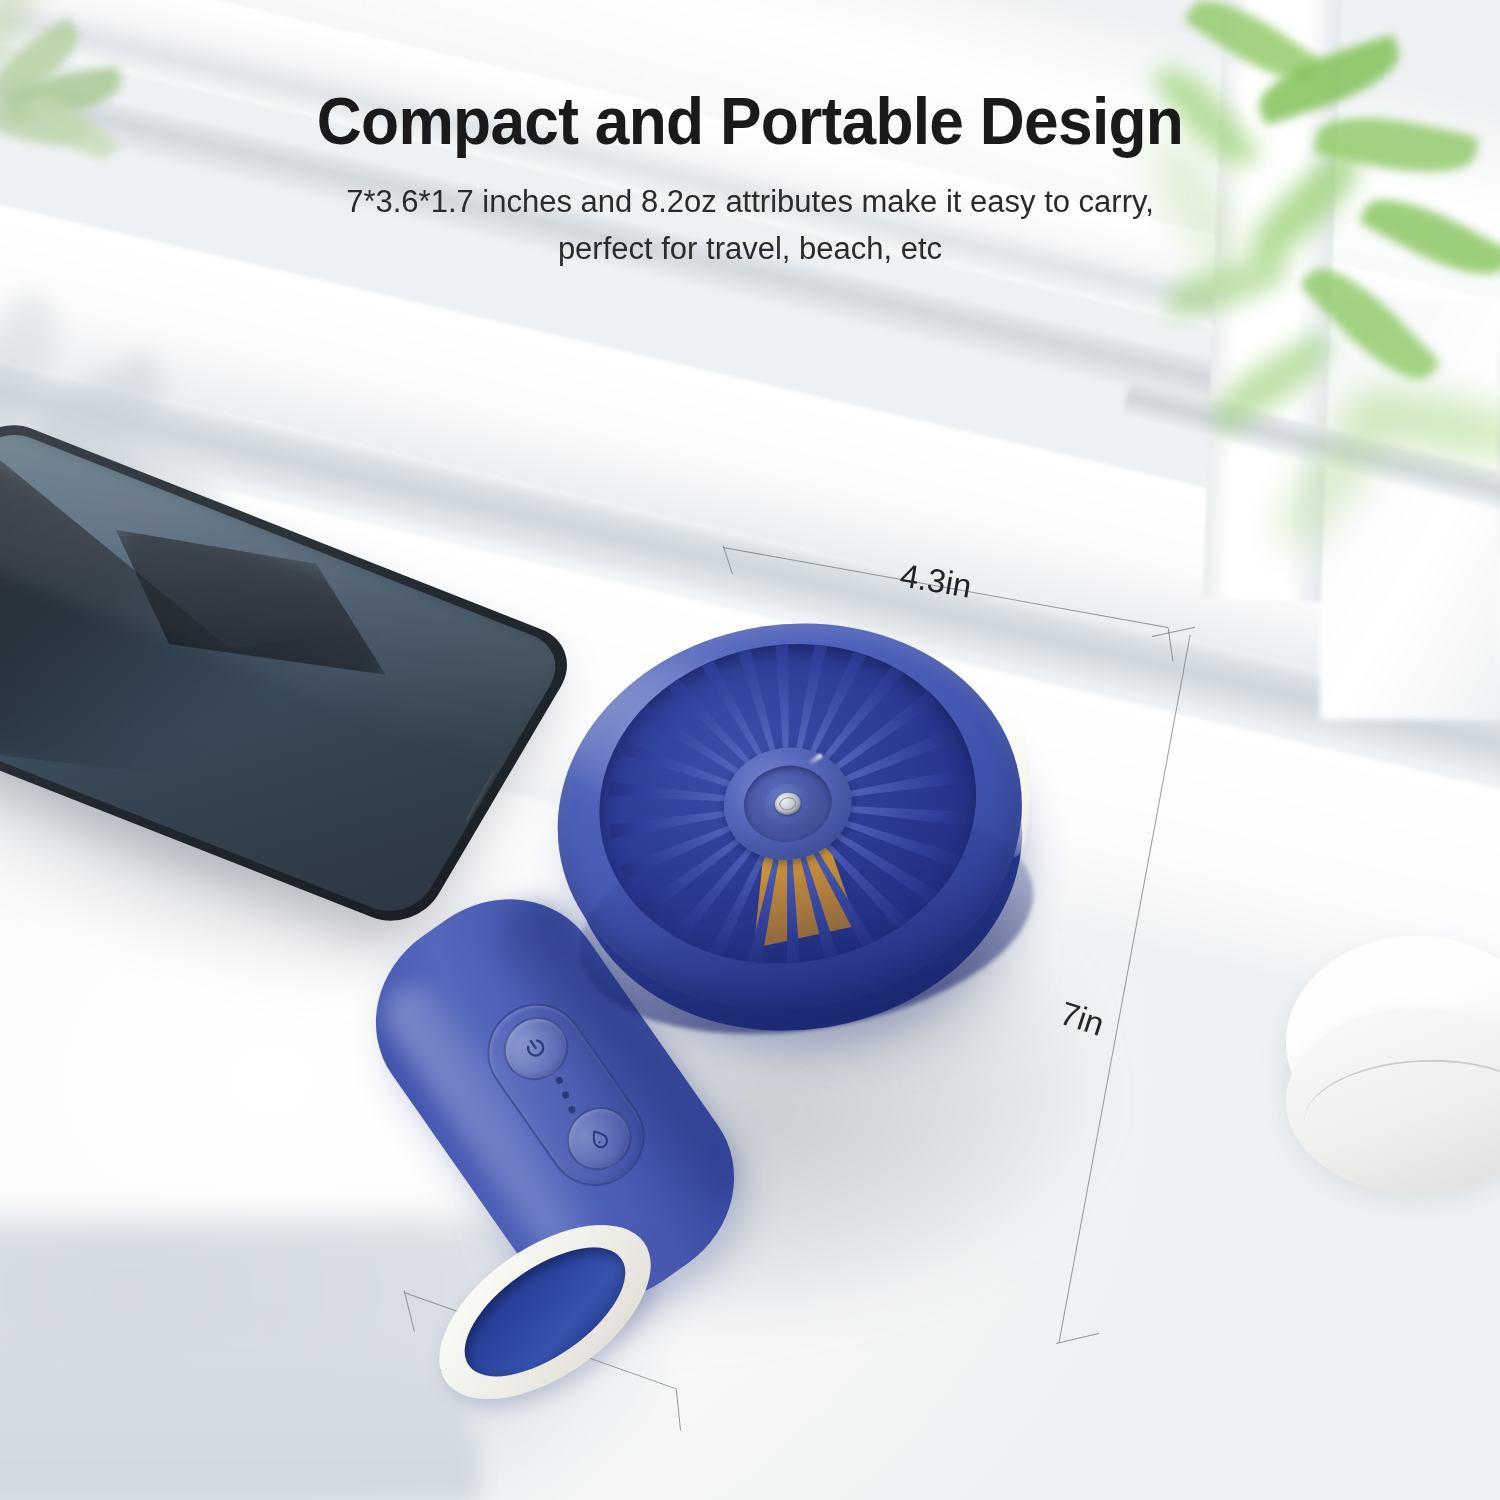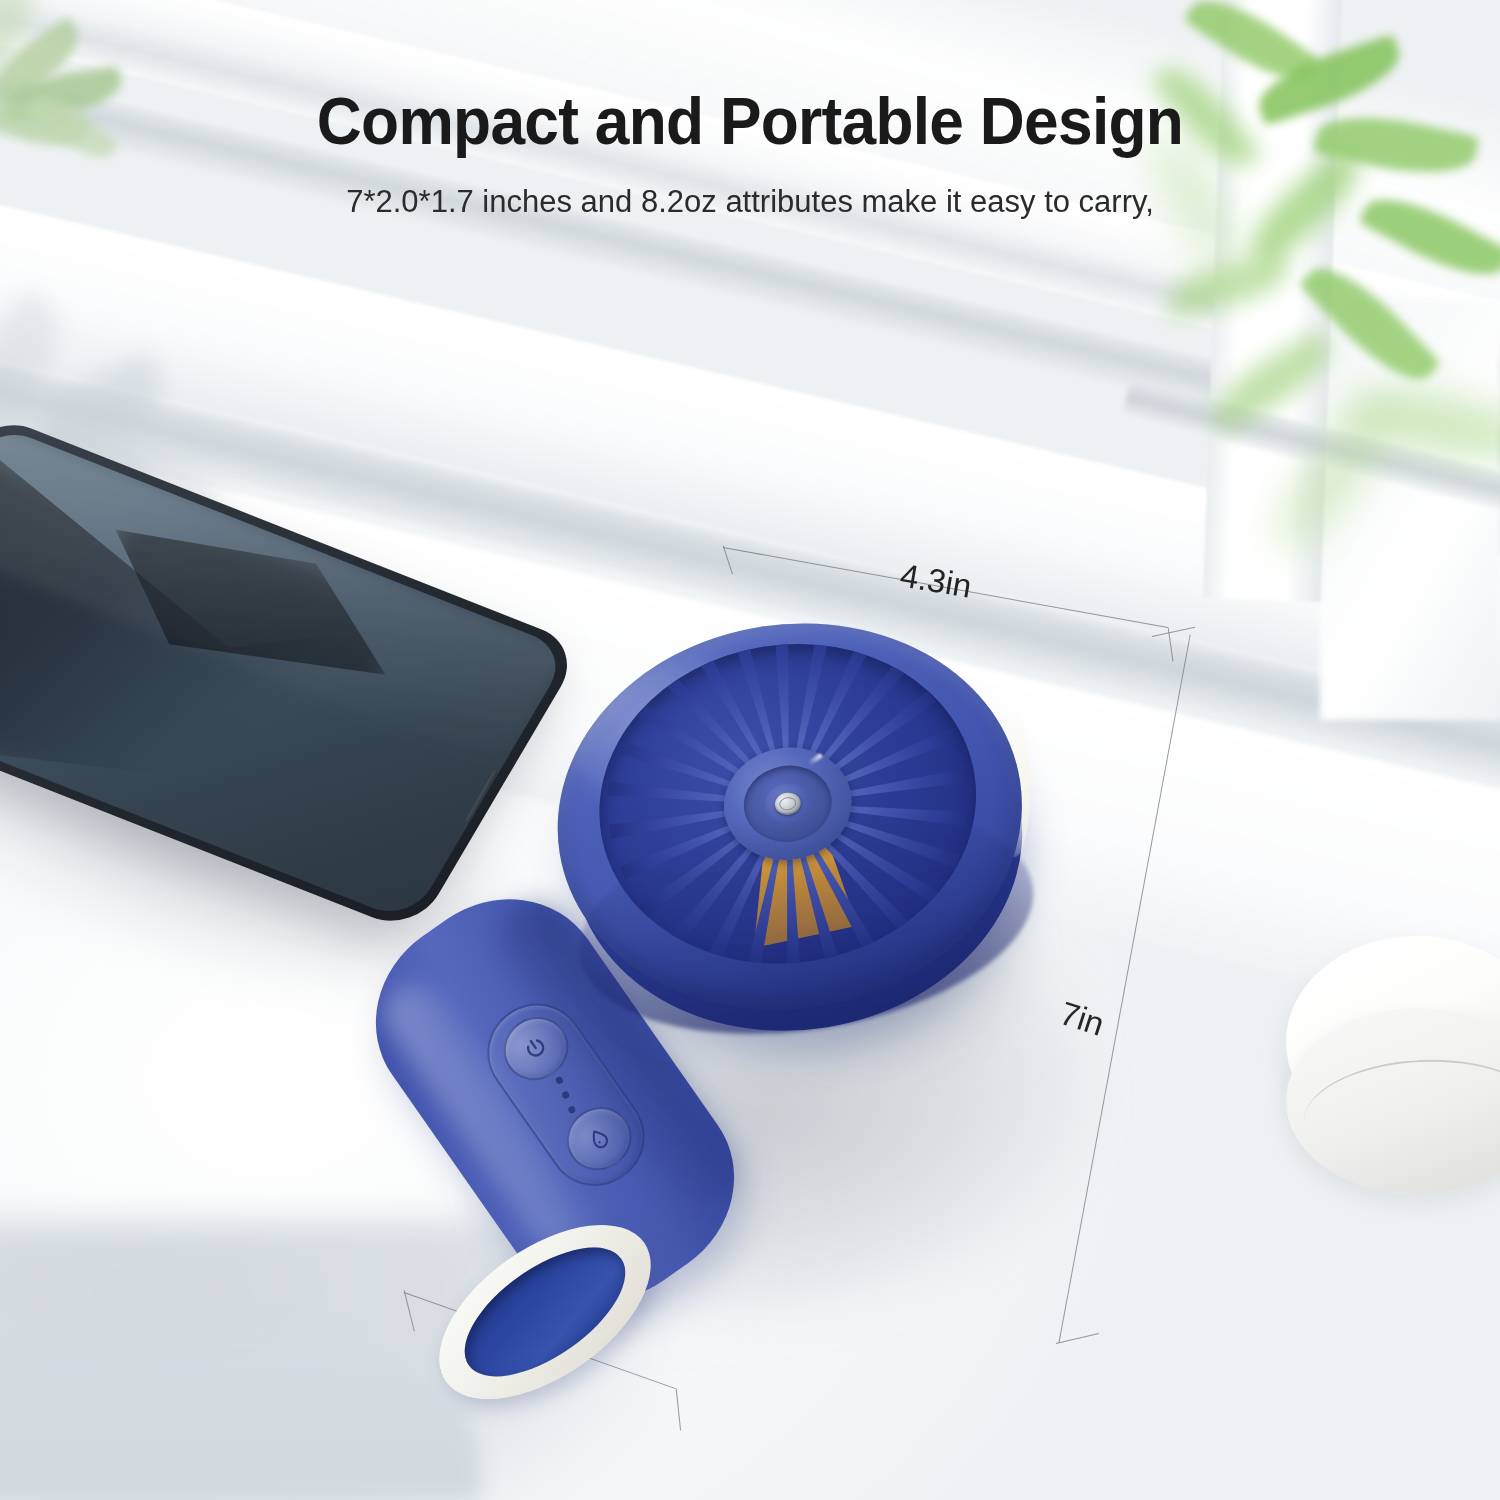--- a/index.html
+++ b/index.html
@@ -577,21 +577,22 @@
   <div class="leaf leaf-xsoft" style="right:-30px; top:396px; width:180px; height:56px; background:#a8d787; transform:rotate(16deg);  opacity:.55;"></div>
   <div class="leaf leaf-xsoft" style="right:86px;  top:452px; width:164px; height:52px; background:#b0da92; transform:rotate(-48deg); opacity:.46;"></div>
   <div class="leaf leaf-xsoft" style="right:230px; top:176px; width:150px; height:50px; background:#b6dd9b; transform:rotate(68deg);  opacity:.42;"></div>
 
   <div class="white-dish"></div>
   <div class="white-dish-rim"></div>
   <div class="white-dish-line"></div>
 
   <div class="headline">Compact and Portable Design</div>
   <div class="subline">
-    <div>7*2.0*1.7 inches and 8.2oz attributes make it easy to carry,</div>
+    <div>7*3.6*1.7 inches and 8.2oz attributes make it easy to carry,</div>
+    <div>perfect for travel, beach, etc</div>
   </div>
 
   <div class="dim-line" style="left:723px; top:545px;  width:30px;  transform:rotate(72deg);"></div>
   <div class="dim-line" style="left:723px; top:547px;  width:452px; transform:rotate(10.2deg);"></div>
   <div class="dim-line" style="left:1168px;top:627px;  width:34px;  transform:rotate(82deg);"></div>
   <div class="dim-label" style="left:900px; top:562px; transform:rotate(9.5deg);">4.3in</div>
 
   <div class="dim-line" style="left:1152px; top:636px;  width:44px; transform:rotate(-12deg);"></div>
   <div class="dim-line" style="left:1190px; top:634px;  width:720px; transform:rotate(100.5deg);"></div>
   <div class="dim-line" style="left:1056px; top:1343px; width:44px; transform:rotate(-13deg);"></div>

